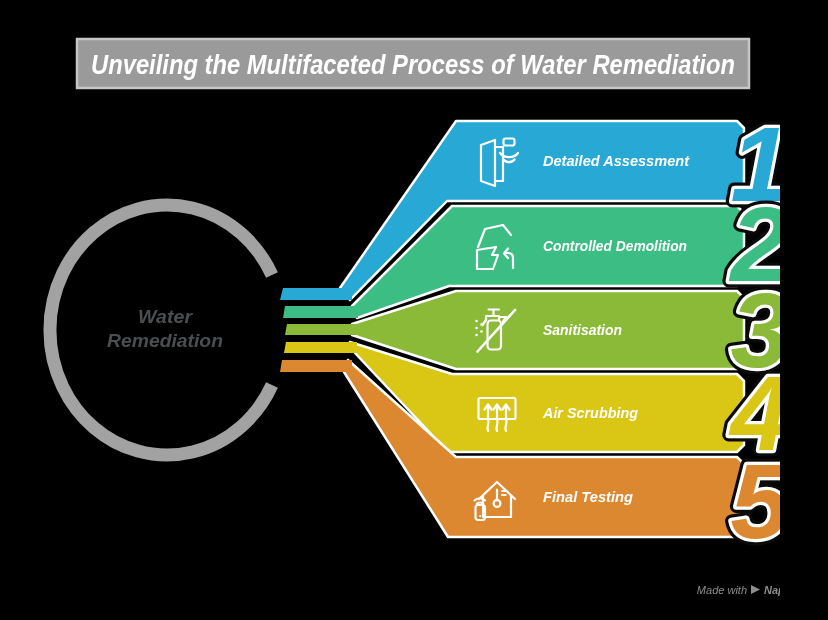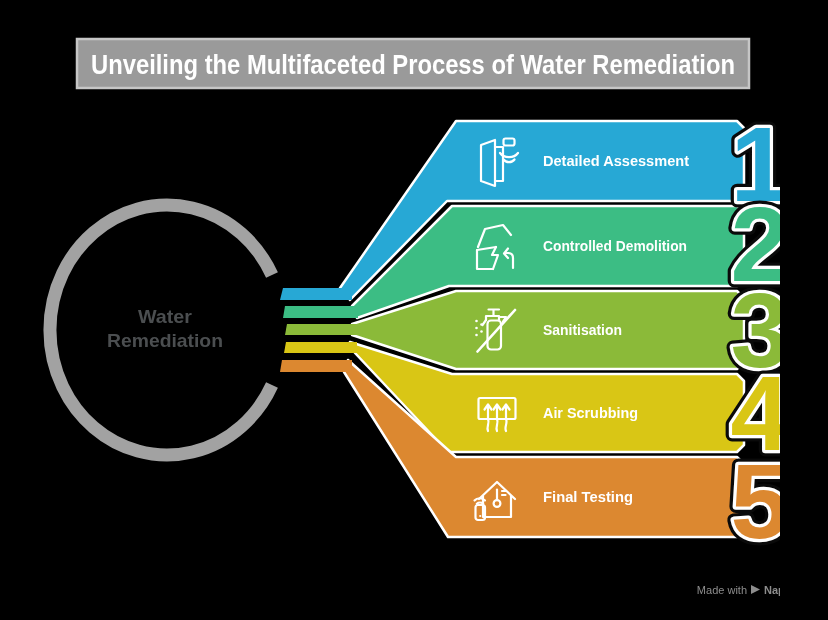--- a/index.html
+++ b/index.html
@@ -1,17 +1,17 @@
 <!DOCTYPE html>
 <html><head>
 <meta charset="utf-8">
 <style>
   html,body{margin:0;padding:0;background:#000;}
   .stage{position:relative;width:780px;height:620px;background:#000;overflow:hidden;
-         font-family:"Liberation Sans", sans-serif;}
+         font-family:"Liberation Sans", sans-serif;font-style:italic;}
   svg text{font-family:"Liberation Sans", sans-serif;}
 </style>
 </head>
 <body>
 
 <div class="stage">
 <svg width="828" height="620" viewBox="0 0 828 620">
 
   <rect x="77" y="39" width="672" height="49" stroke="#c6c6c6" stroke-width="2.5" fill="#9a9a9a"></rect>
   <text x="413" y="74" text-anchor="middle" font-size="28" font-weight="bold" fill="#ffffff" textLength="644" lengthAdjust="spacingAndGlyphs">Unveiling the Multifaceted Process of Water Remediation</text>

